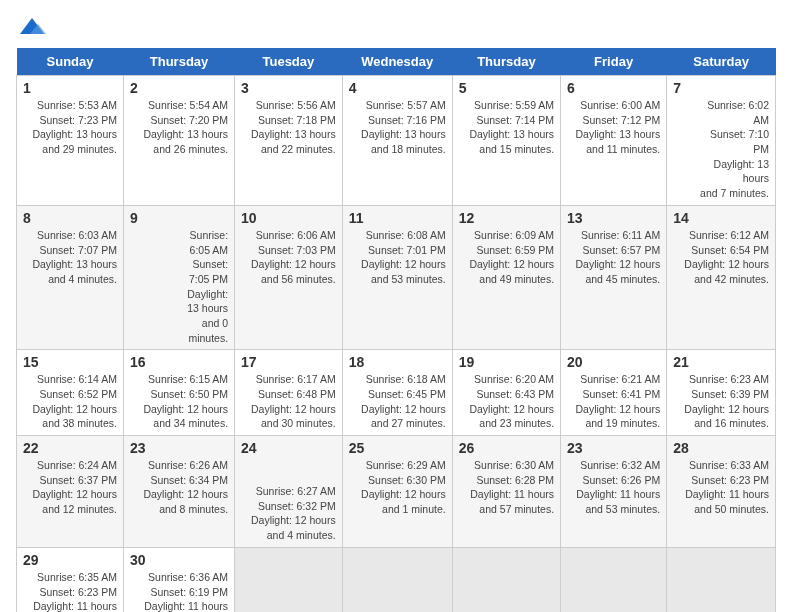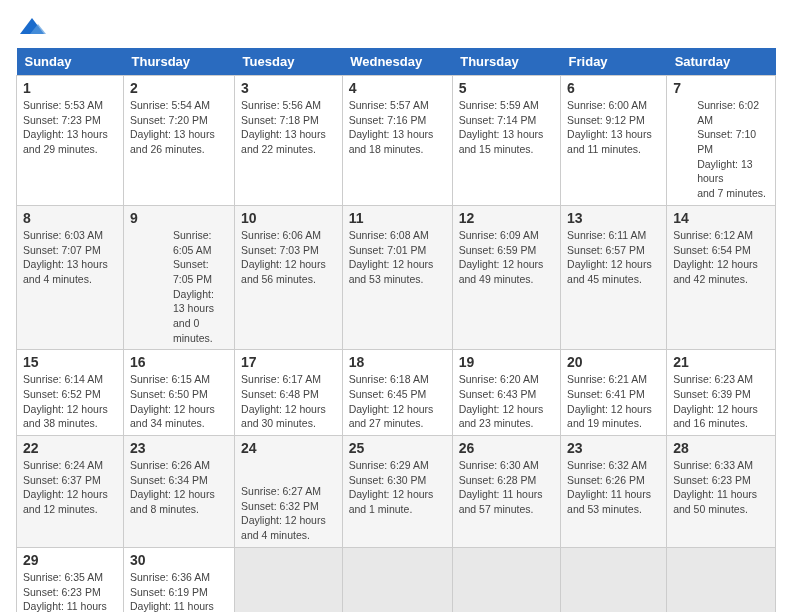--- a/index.html
+++ b/index.html
@@ -53,21 +53,21 @@
       color: #555;
     }
     .calendar {
       width: 100%;
       border-collapse: collapse;
       font-size: 11px;
     }
     .calendar th {
       background-color: #2a6bbf;
       color: #fff;
-      text-align: left;
+      text-align: center;
       padding: 6px 8px;
       font-size: 13px;
       font-weight: bold;
     }
     .calendar td {
       border: 1px solid #ccc;
       vertical-align: top;
       padding: 4px 6px;
       width: 113px;
       min-height: 80px;
@@ -83,20 +83,21 @@
       font-size: 14px;
       font-weight: bold;
       color: #333;
       display: block;
       margin-bottom: 2px;
     }
     .day-info {
       color: #444;
       font-size: 10.5px;
       line-height: 1.4;
+      text-align: right;
     }
   </style>
 </head>
 <body>
 
 <div class="header">
   <div class="logo">
     <div class="logo-text">
       <span class="logo-general"></span>
       <svg class="logo-icon" viewBox="0 0 28 22">
@@ -157,21 +158,21 @@
         <td>
           <span class="day-num">5</span>
           <div class="day-info" style="white-space: pre-line;">Sunrise: 5:59 AM
 Sunset: 7:14 PM
 Daylight: 13 hours
 and 15 minutes.</div>
         </td>
         <td>
           <span class="day-num">6</span>
           <div class="day-info" style="white-space: pre-line;">Sunrise: 6:00 AM
-Sunset: 9:12 PM
+Sunset: 7:12 PM
 Daylight: 13 hours
 and 11 minutes.</div>
         </td>
         <td>
           <span class="day-num">7</span>
           <div class="day-info" style="white-space: pre-line; margin-left: 24px;">Sunrise: 6:02 AM
 Sunset: 7:10 PM
 Daylight: 13 hours
 and 7 minutes.</div>
         </td>

